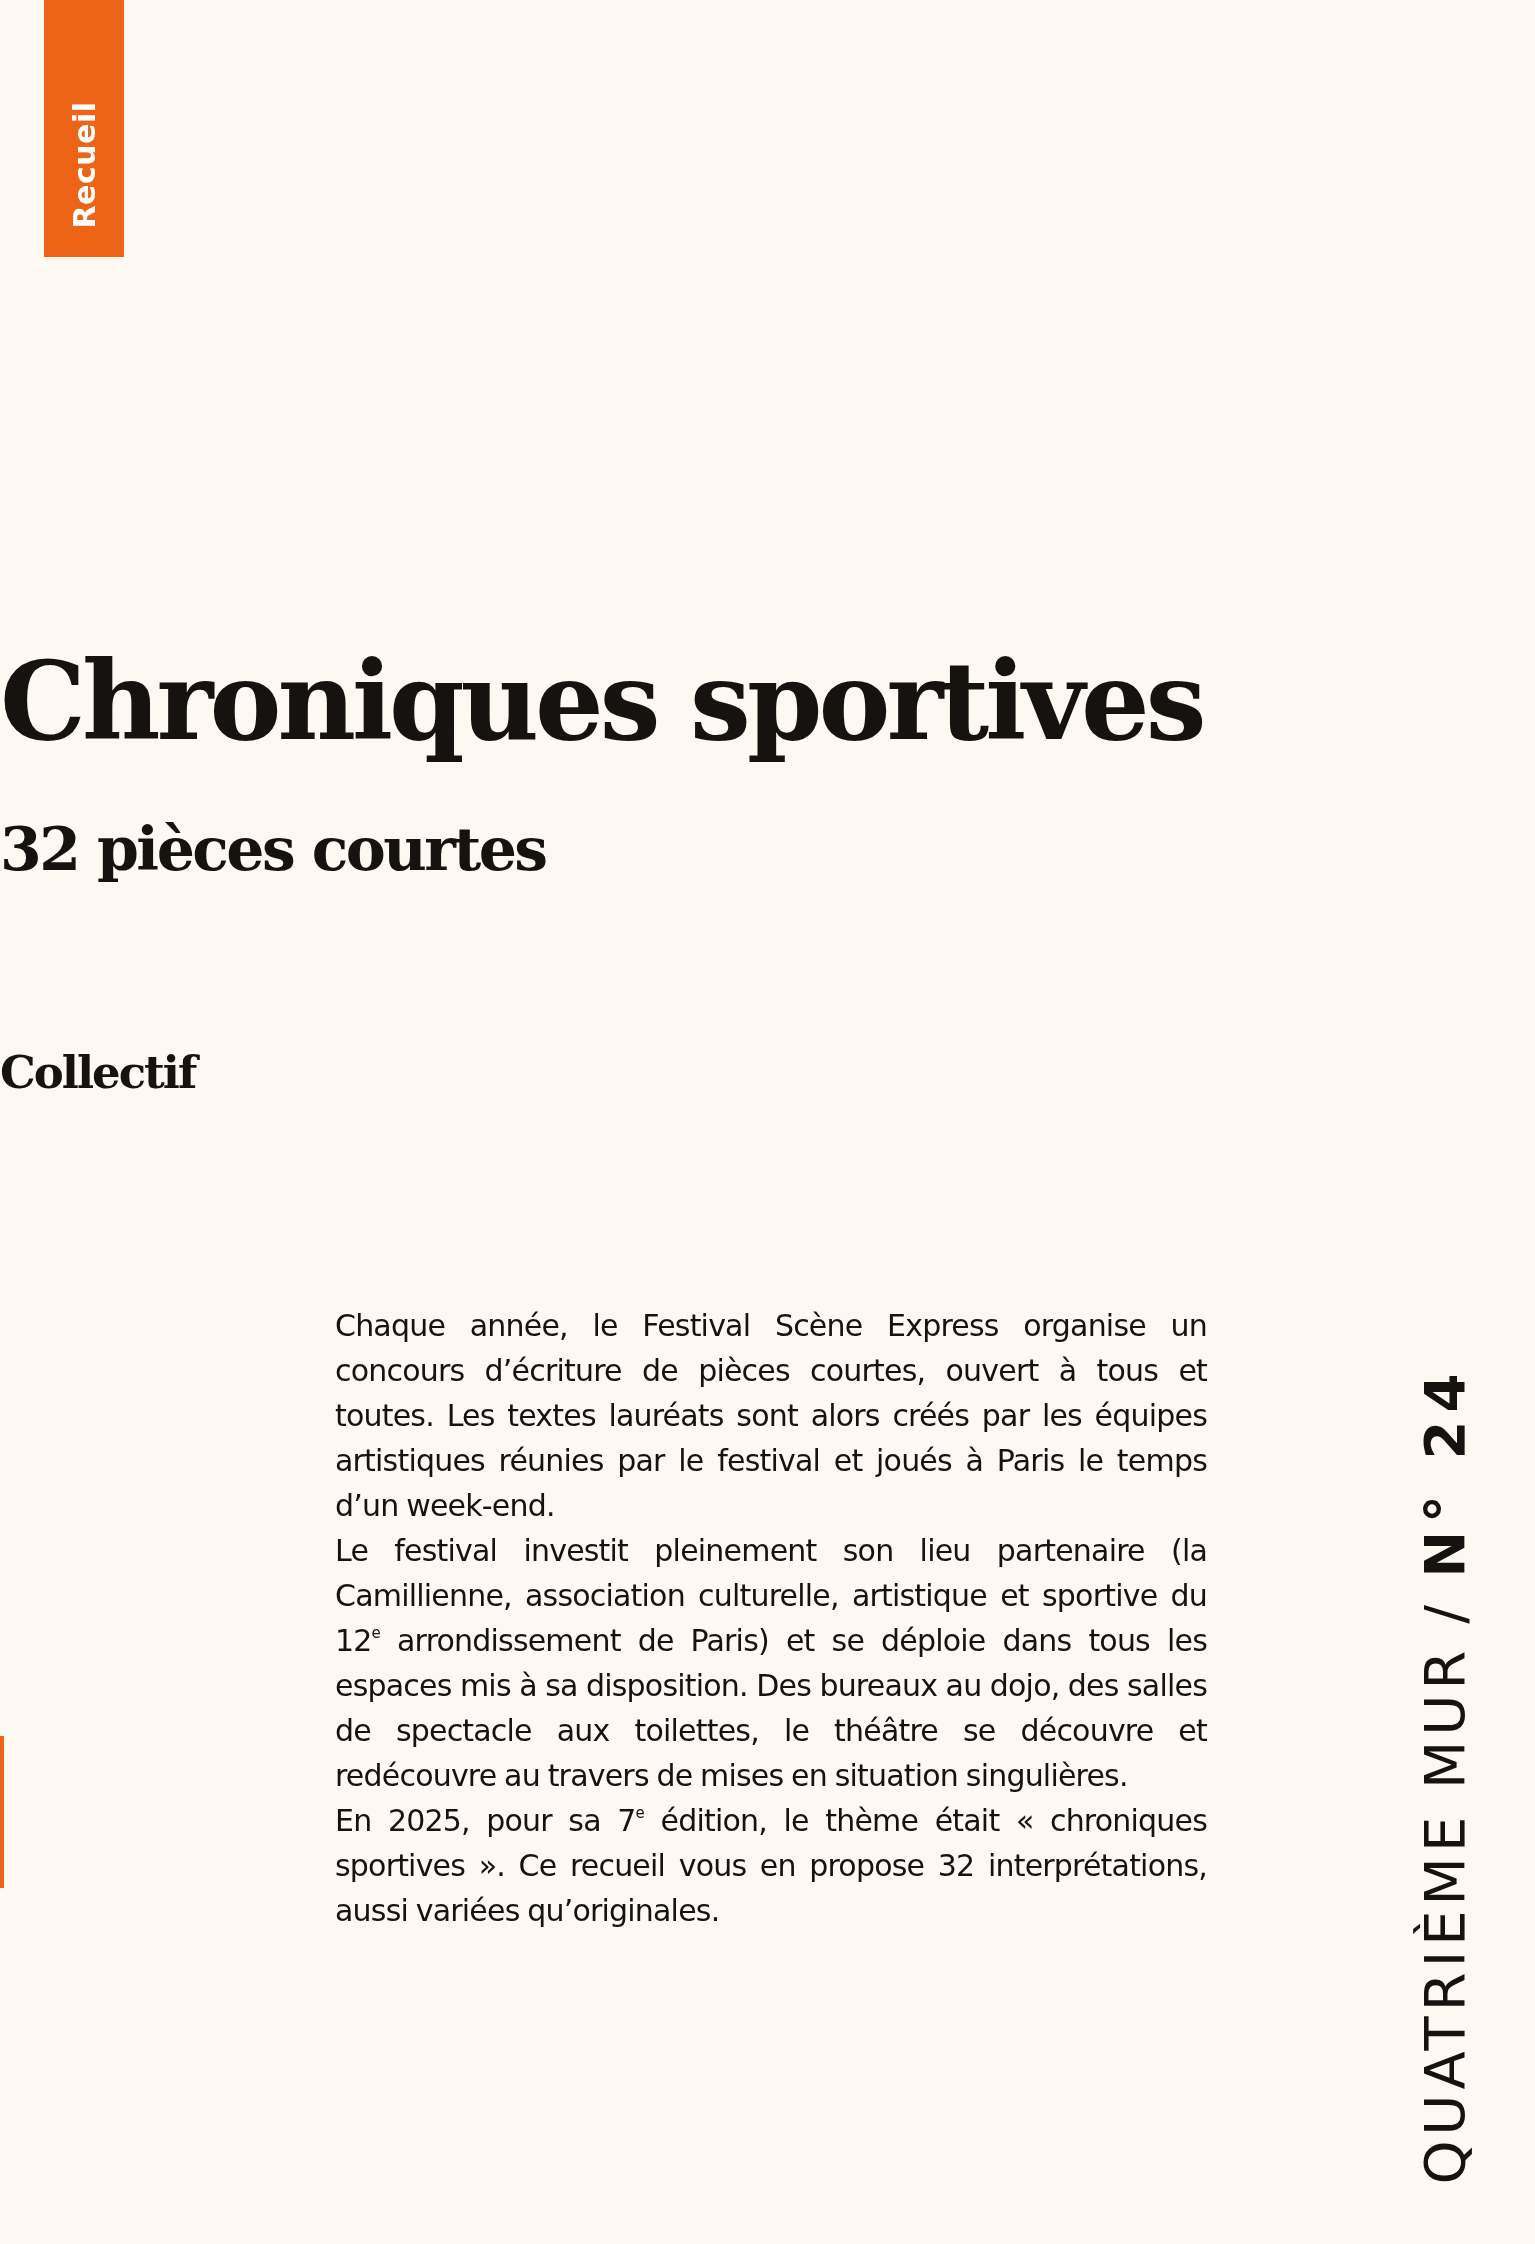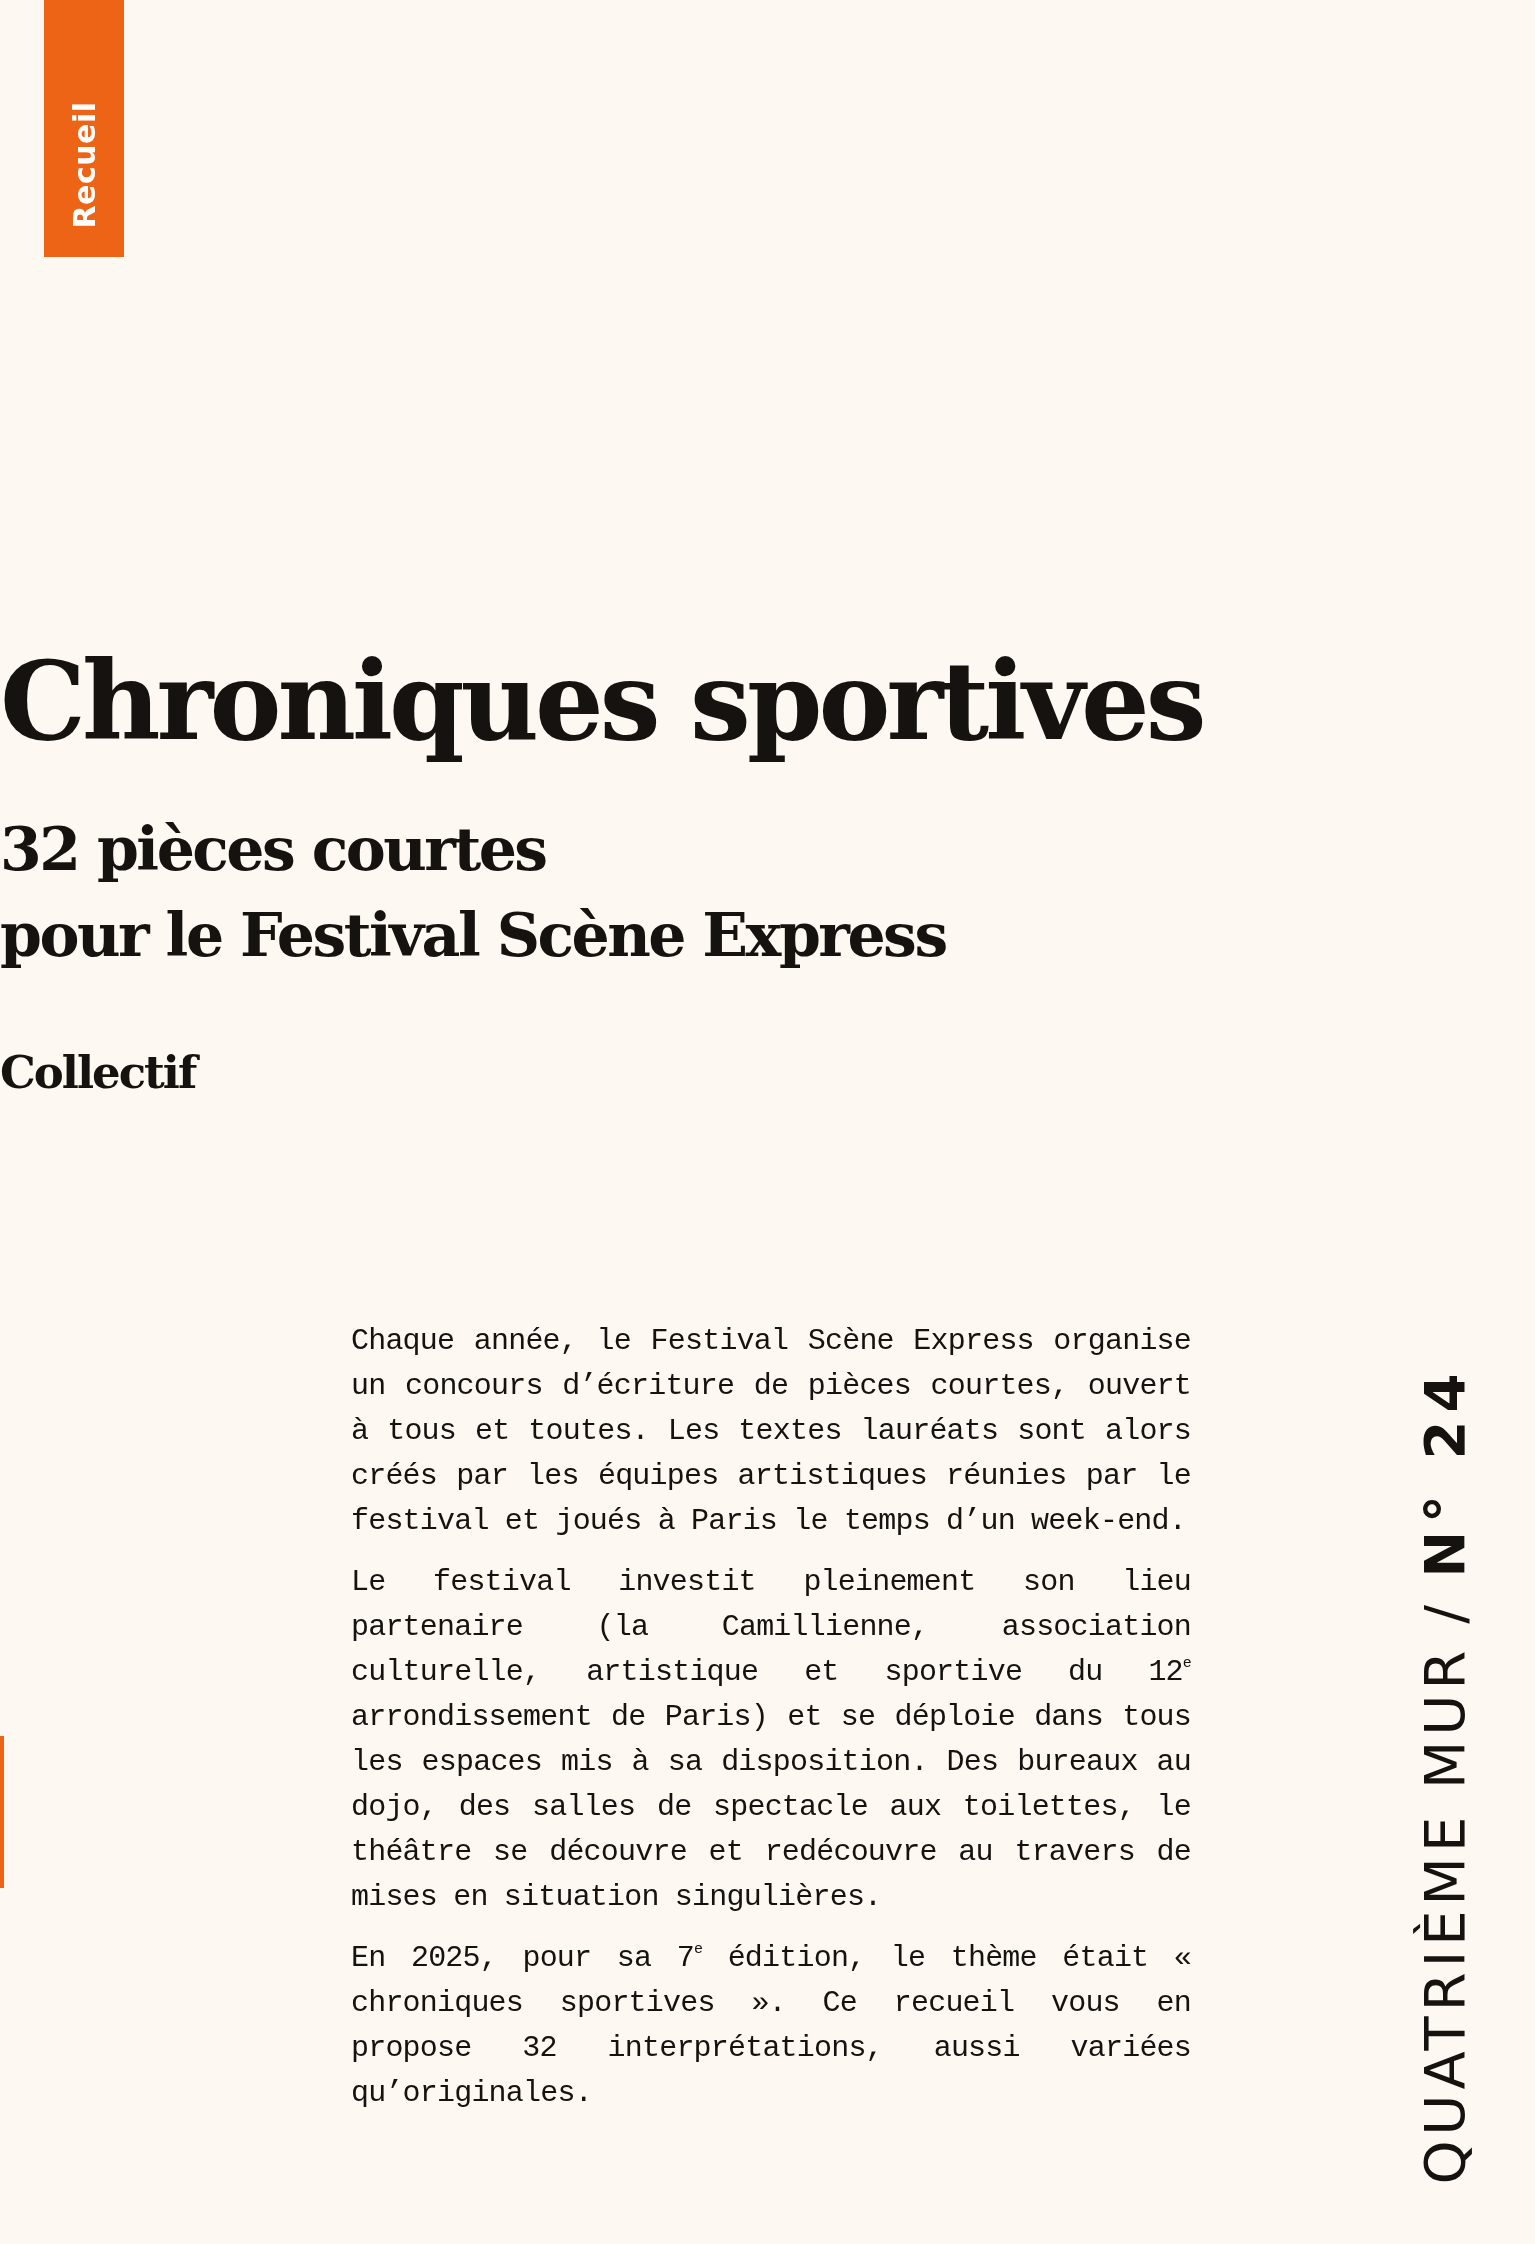--- a/index.html
+++ b/index.html
@@ -77,22 +77,21 @@
       width: 872px;
       font-family: "DejaVu Sans", sans-serif;
       font-size: 30px;
       line-height: 45px;
       color: #151210;
       text-align: justify;
       letter-spacing: -0.8px;
       word-spacing: -1px;
     }
     .blurb p {
-      margin: 16px;
-      font-family: Liberation Mono, monospace;
+      margin: 0;
     }
     .blurb sup {
       font-size: 15px;
       vertical-align: 13px;
       line-height: 0;
     }
     .series {
       position: absolute;
       left: 1445px; top: 1775px;
       transform: translate(-50%, -50%) rotate(-90deg);
@@ -124,21 +123,20 @@
   <div class="category-tab">
     <span class="label">Recueil</span>
   </div>
 
   <div class="edge-mark"></div>
 
   <div class="title-block title">Chroniques sportives</div>
 
   <div class="title-block subtitle">
     <span class="line">32 pièces courtes</span>
-    <span class="line">pour le Festival Scène Express</span>
   </div>
 
   <div class="title-block author">Collectif</div>
 
   <div class="blurb">
     <p>Chaque année, le Festival Scène Express organise un concours d’écriture de pièces courtes, ouvert à tous et toutes. Les textes lauréats sont alors créés par les équipes artistiques réunies par le festival et joués à Paris le temps d’un week-end.</p>
     <p><span>Le festival investit pleinement son lieu partenaire (la Camillienne, association culturelle, artistique et sportive du 12</span><sup>e</sup><span> arrondissement de Paris) et se déploie dans tous les espaces mis à sa disposition. Des bureaux au dojo, des salles de spectacle aux toilettes, le théâtre se découvre et redécouvre au travers de mises en situation singulières.</span></p>
     <p><span>En 2025, pour sa 7</span><sup>e</sup><span> édition, le thème était « chroniques sportives ». Ce recueil vous en propose 32 interprétations, aussi variées qu’originales.</span></p>
   </div>
 

